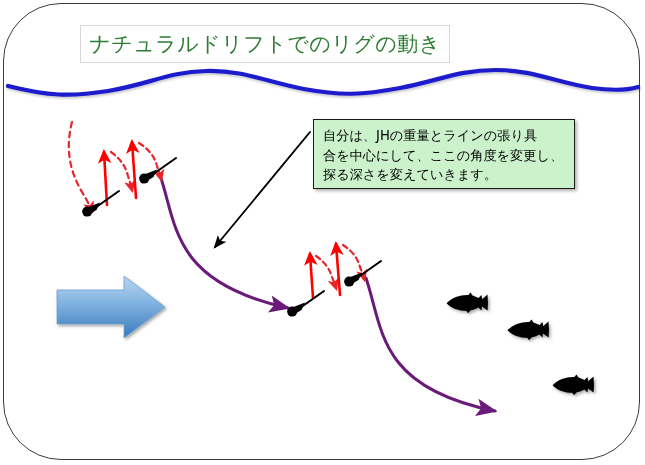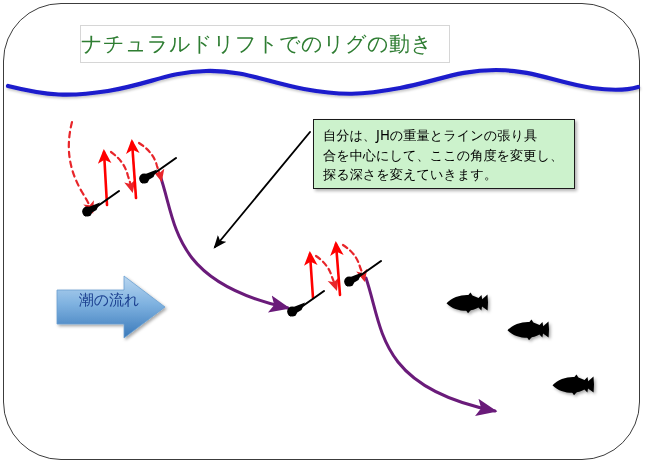--- a/index.html
+++ b/index.html
@@ -39,21 +39,21 @@
     position: absolute;
     left: 80px;
     top: 25px;
     width: 370px;
     height: 38px;
     border: 1px solid #d6d6d6;
     background: #ffffff;
     box-sizing: border-box;
     display: flex;
     align-items: center;
-    justify-content: flex-start;
+    justify-content: center;
   }
   #title-text {
     color: #2e7d32;
     font-size: 21px;
     line-height: 1;
     letter-spacing: 0.5px;
     white-space: nowrap;
     font-family: "DejaVu Sans", "Liberation Sans", sans-serif;
   }
   #callout-box {
@@ -214,15 +214,14 @@
   <div id="title-box">
     <span id="title-text">ナチュラルドリフトでのリグの動き</span>
   </div>
 
   <div id="callout-box">
     <div id="callout-text">自分は、JHの重量とラインの張り具
 合を中心にして、ここの角度を変更し、
 探る深さを変えていきます。</div>
   </div>
 
-  <div id="flow-label">潮の流れ</div>
 
 </div>
 
 </body></html>

